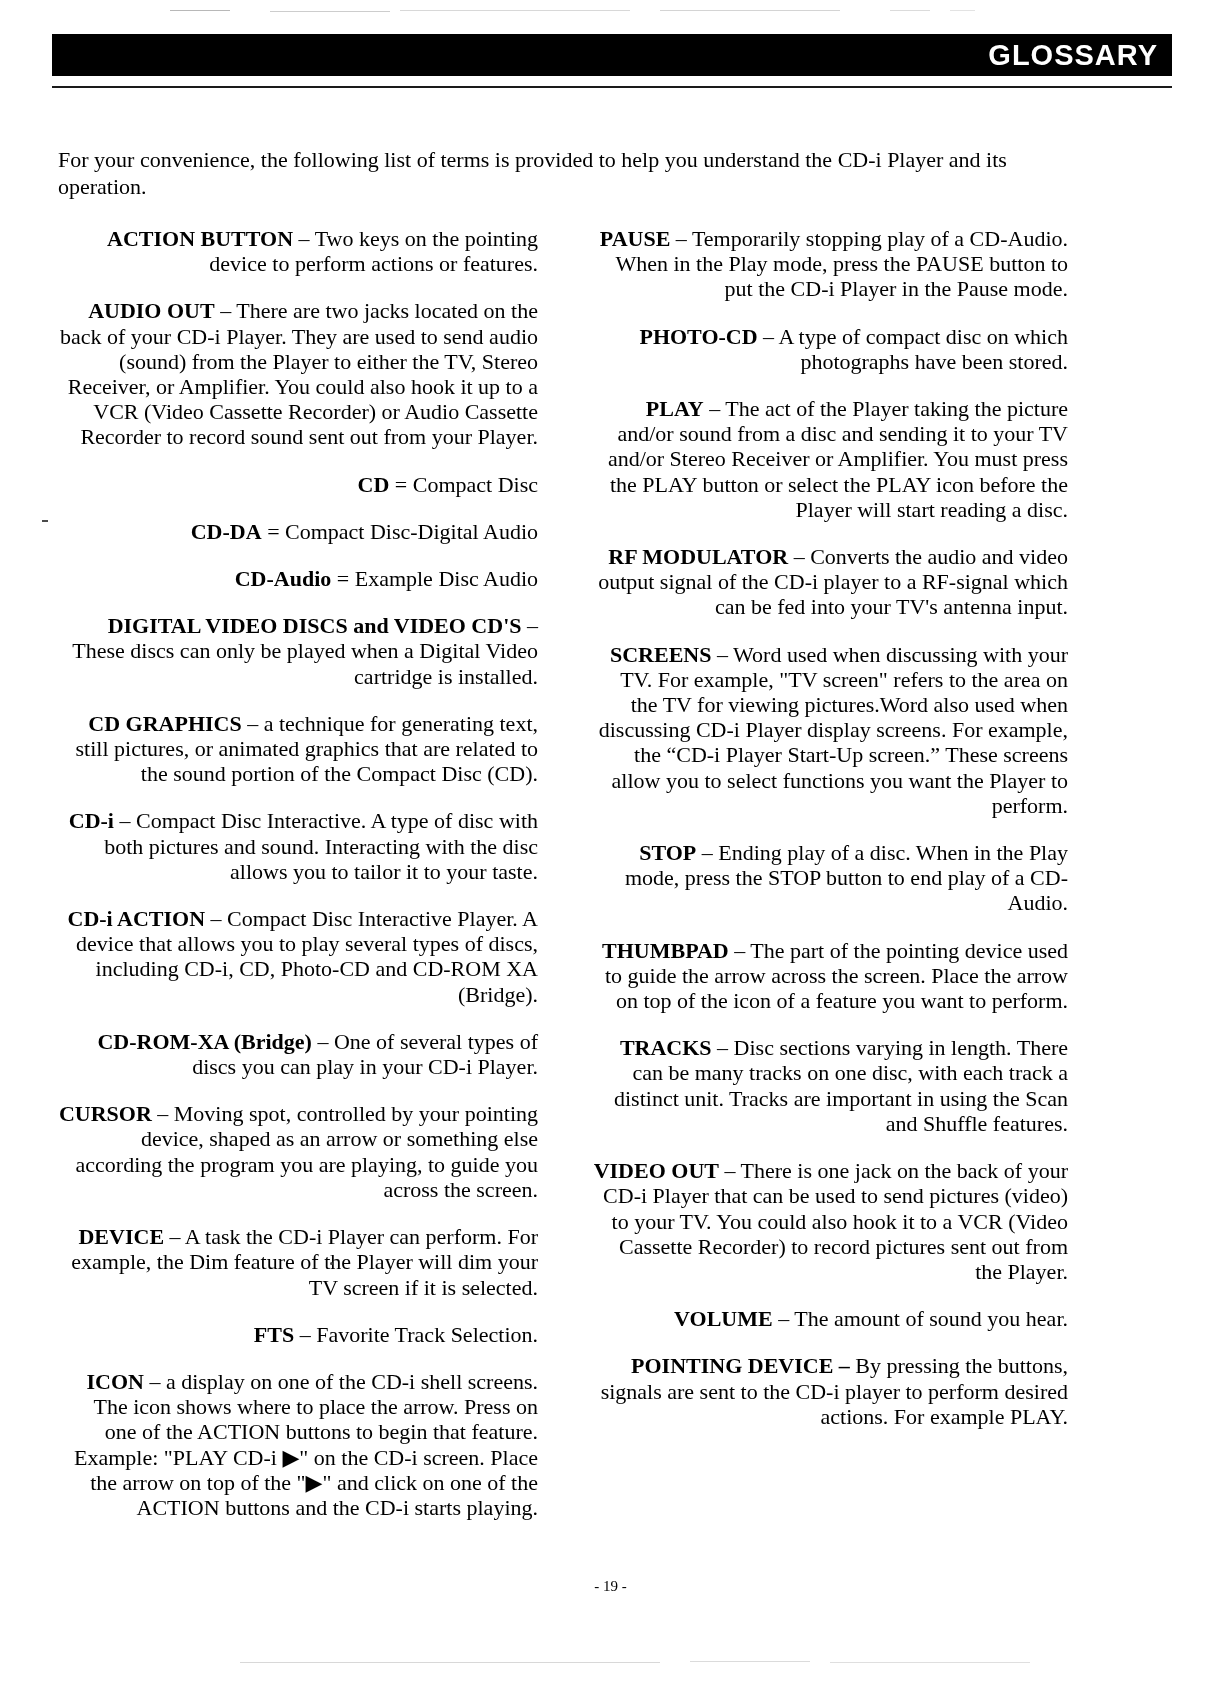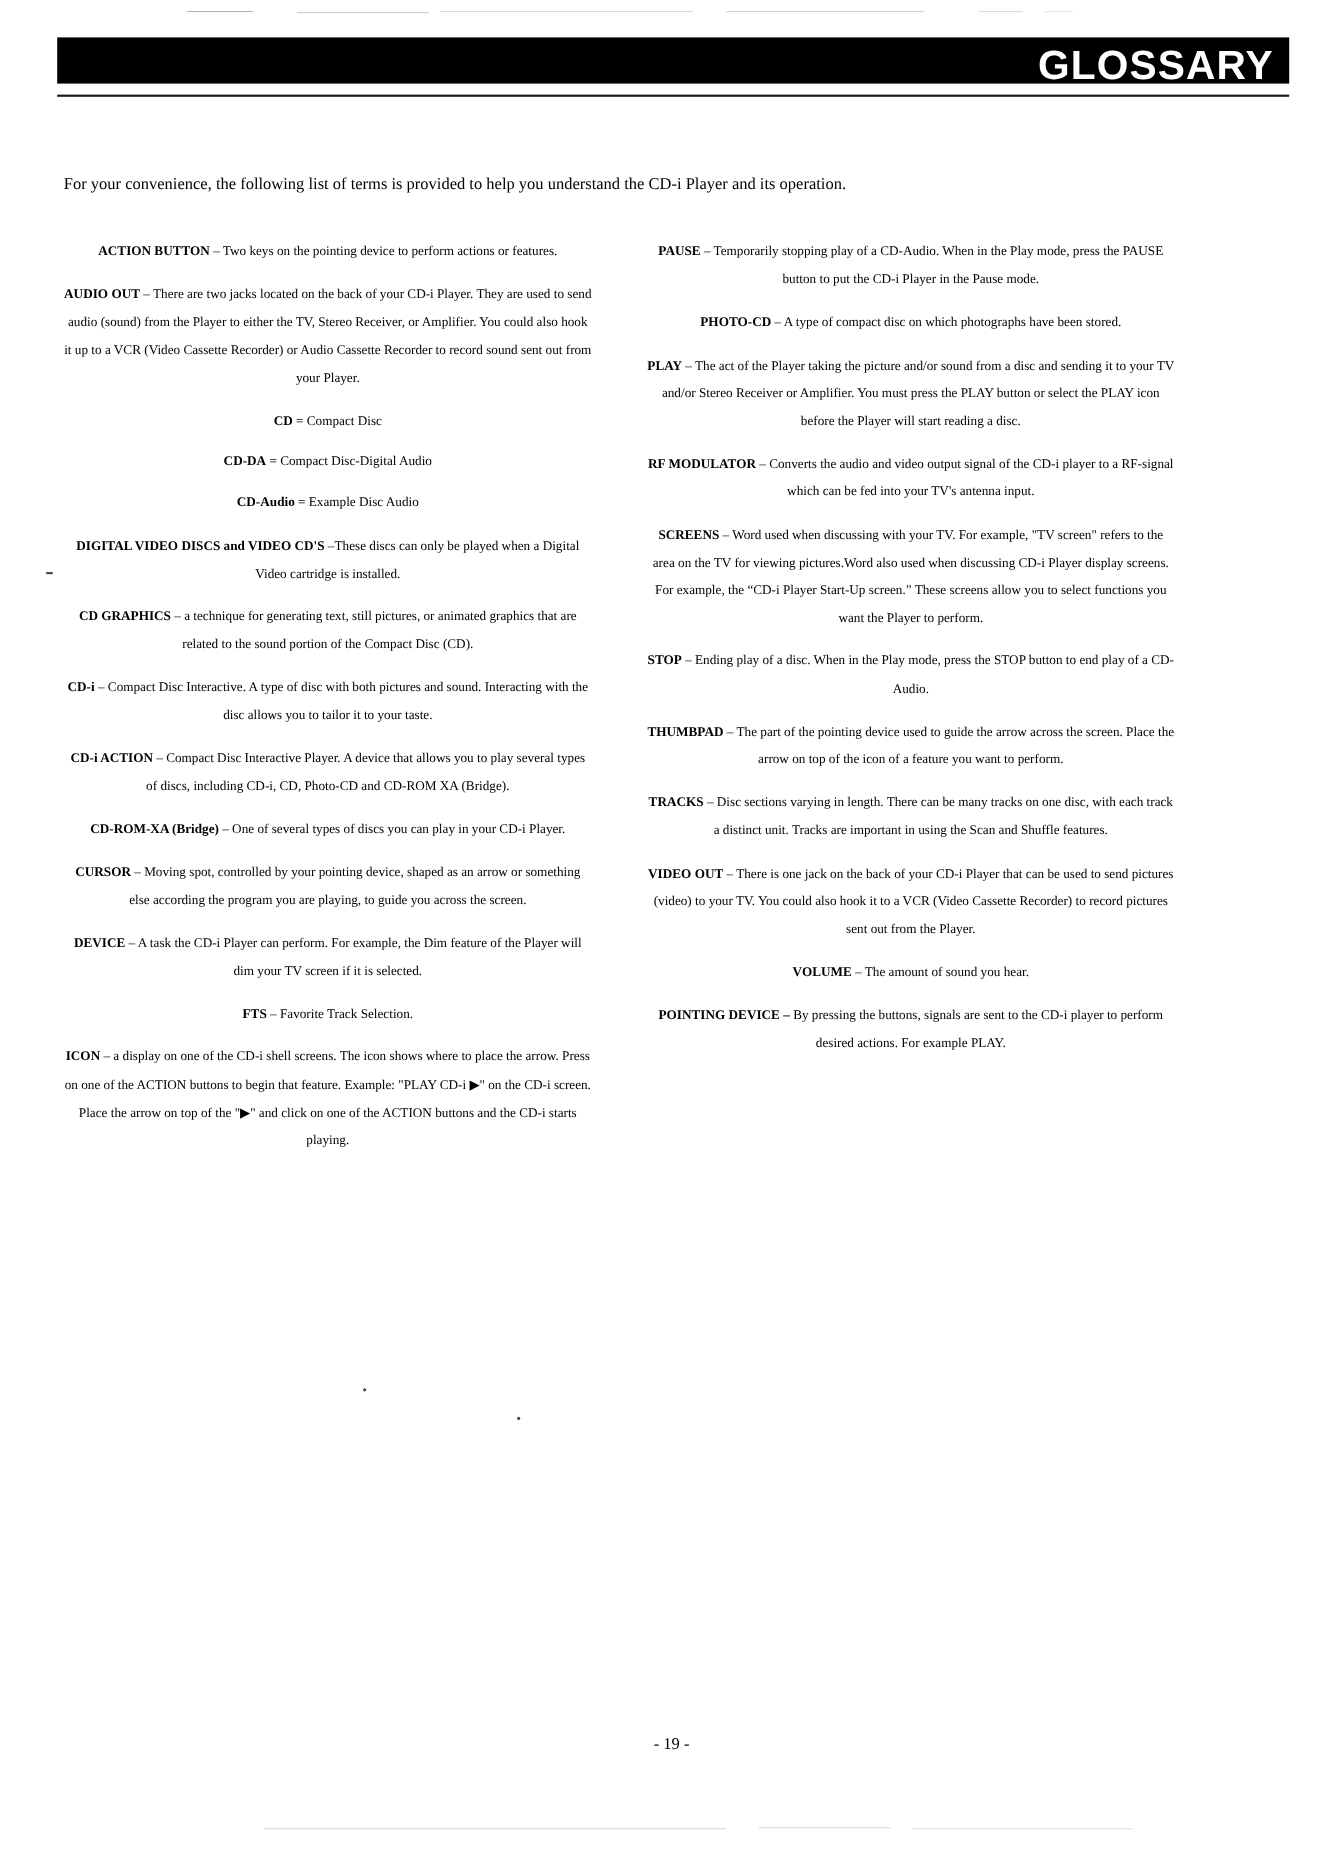--- a/index.html
+++ b/index.html
@@ -45,61 +45,61 @@
     height: 42px;
     background: #000000;
   }
   .header-title {
     position: absolute;
     right: 14px;
     top: 5px;
     color: #ffffff;
     font-family: "Liberation Sans", sans-serif;
     font-weight: bold;
-    font-size: 37px;
+    font-size: 29px;
     letter-spacing: 1px;
   }
   .header-rule {
     position: absolute;
     left: 52px;
     top: 86px;
     width: 1120px;
     height: 2px;
     background: #1a1a1a;
   }
 
   .intro {
     position: absolute;
     left: 58px;
-    top: 140px;
+    top: 124px;
     width: 1000px;
-    font-size: 15px;
+    font-size: 22px;
     line-height: 27px;
   }
 
   .columns {
     position: absolute;
     left: 58px;
     top: 204px;
     width: 1110px;
     height: 1180px;
   }
   .col {
     position: absolute;
     top: 0;
     width: 480px;
   }
   .col-left  { left: 0px; }
   .col-right { left: 530px; }
 
   .entry {
-    font-size: 12px;
+    font-size: 22px;
     line-height: 25.2px;
     margin-bottom: 14px;
-    text-align: center;
+    text-align: right;
   }
   .entry .term {
     font-weight: bold;
   }
   .entry.tight { margin-bottom: 2px; }
 
   .page-number {
     position: absolute;
     left: 0;
     top: 1578px;

